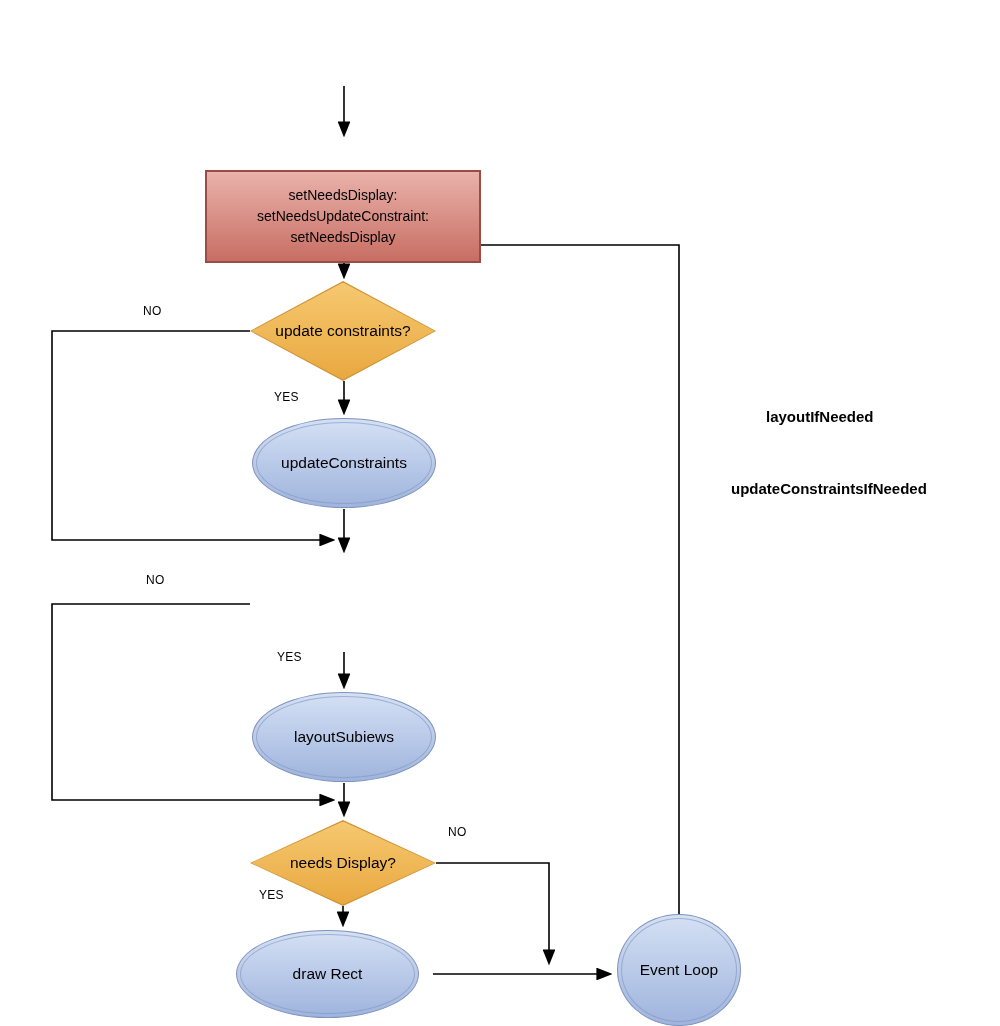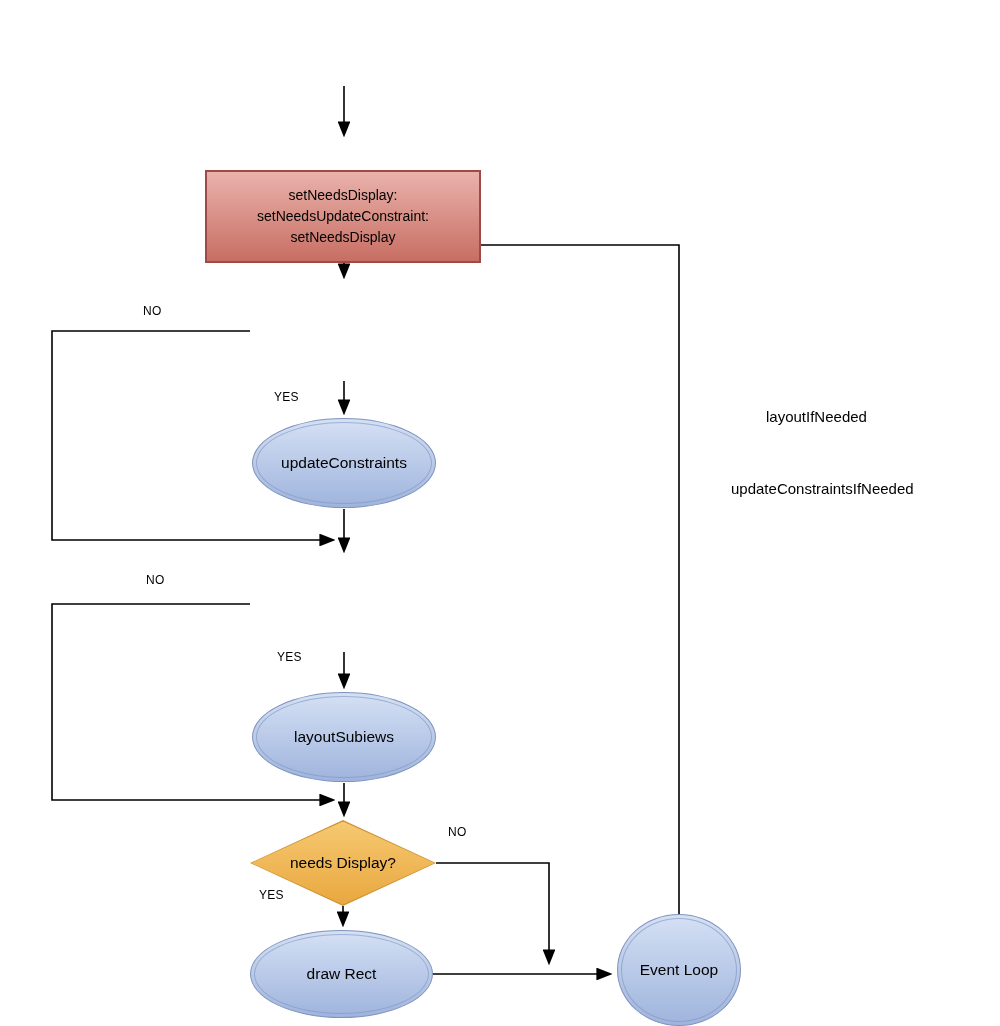--- a/index.html
+++ b/index.html
@@ -54,21 +54,21 @@
     clip-path: polygon(50% 0, 100% 50%, 50% 100%, 0 50%);
     background: linear-gradient(180deg, var(--diamond-fill-top, #f6c870), var(--diamond-fill-bottom, #e9a840));
   }
   .diamond .dlabel { position: relative; z-index: 1; }
 
   .flow-label {
     position: absolute;
     font-size: 12px;
     letter-spacing: 0.3px;
   }
-  .annotation { position: absolute; font-size: 15px; }
+  .annotation { position: absolute; font-size: 15px; font-weight: bold; }
   .annotation.large { font-size: 15px; }
 </style>
 </head>
 <body>
 
 <div id="canvas">
 
   <svg id="edges" width="1000" height="1026" viewBox="0 0 1000 1026">
     <defs>
       <marker id="ah" markerWidth="10" markerHeight="8" refX="8.5" refY="4" orient="auto">
@@ -91,37 +91,42 @@
     </g>
   </svg>
 
 
   <div class="node rect-node" style="left:205px; top:140px; width:276px; height:93px;margin-top:30px;">
     <span class="multiline">setNeedsDisplay:
 setNeedsUpdateConstraint:
 setNeedsDisplay</span>
   </div>
 
+  <div class="node diamond" style="left:250px; top:281px; width:186px; height:100px;">
+    <div class="dshape"></div>
+    <div class="dshape-inner"></div>
+    <span class="dlabel">update constraints?</span>
+  </div>
 
   <div class="node ellipse double" style="left:252px; top:418px; width:184px; height:90px;text-align:right;">
     <span>updateConstraints</span>
   </div>
 
 
   <div class="node diamond" style="left:250px; top:820px; width:186px; height:86px;">
     <div class="dshape"></div>
     <div class="dshape-inner"></div>
     <span class="dlabel">needs Display?</span>
   </div>
 
   <div class="node ellipse double" style="left:252px; top:692px; width:184px; height:90px;">
     <span>layoutSubiews</span>
   </div>
 
-  <div class="node ellipse double" style="left:250px; top:930px; width:183px; height:88px;">
+  <div class="node ellipse double" style="left:236px; top:930px; width:183px; height:88px;">
     <span>draw Rect</span>
   </div>
 
   <div class="node ellipse double" style="left:617px; top:914px; width:124px; height:112px;">
     <span>Event Loop</span>
   </div>
 
   <div class="flow-label" style="left:143px; top:304px;">NO</div>
   <div class="flow-label" style="left:274px; top:390px;">YES</div>
   <div class="flow-label" style="left:146px; top:573px;">NO</div>

